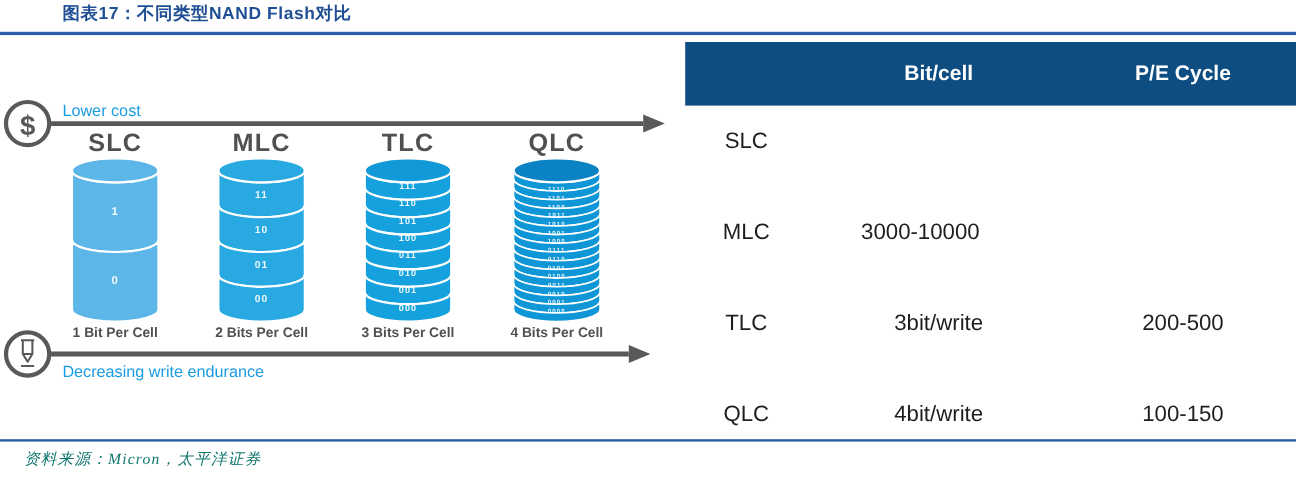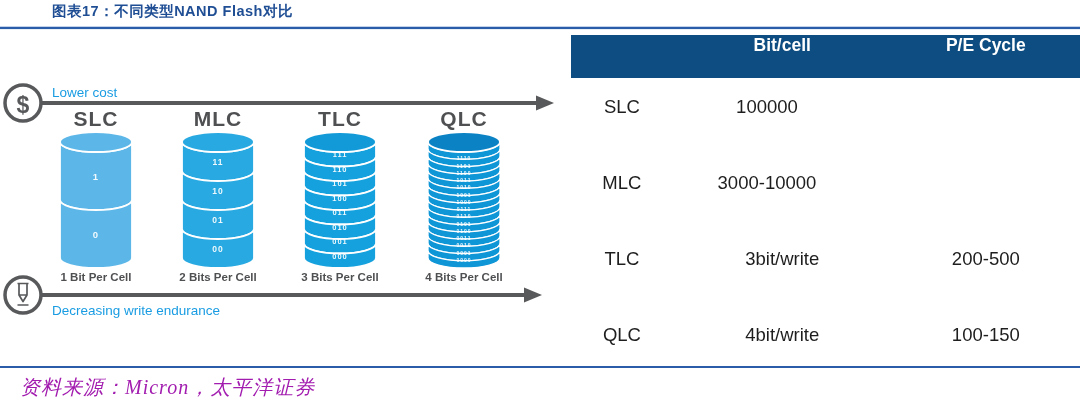--- a/index.html
+++ b/index.html
@@ -5,29 +5,29 @@
   html,body{margin:0;padding:0;background:#fff;}
   .page{position:relative;width:1080px;height:401px;background:#ffffff;overflow:hidden;
         font-family:"Liberation Sans",sans-serif;}
   .fig-title{position:absolute;left:4px;top:2px;font-size:14.5px;font-weight:bold;
              color:#1f4e94;letter-spacing:.5px;white-space:nowrap;padding-left:48px;}
   .hr-top{position:absolute;left:0;right:0;top:26px;height:4px;
           background:linear-gradient(to bottom,#c3d4ea 0 1px,#2b5ca9 1px 3px,#e9f0f8 3px 4px);}
   .diagram-svg{position:absolute;left:0;top:70px;}
   
   .cmp-table{position:absolute;left:571px;top:35px;width:509px;}
-  .thead{display:flex;height:43px;}
+  .thead{display:flex;height:53px;align-items:center;}
   .th{color:#ffffff;font-weight:bold;font-size:17.5px;text-align:center;}
   .c1{width:20%;} .c2{width:43%;} .c3{width:37%;}
   .tbody{margin-top:-9px;}
   .trow{display:flex;height:76px;align-items:center;font-size:18.5px;color:#1e1e1e;}
   .td{text-align:center;}
   .hr-bottom{position:absolute;left:0;right:0;top:366px;height:2px;background:#2b5ca9;}
   .source{position:absolute;left:20px;top:374px;font-family:"Liberation Serif",serif;
-          font-style:italic;font-size:20px;color:#a21caf;letter-spacing:1px;white-space:nowrap;}
+          font-style:italic;font-size:13px;color:#0f766e;letter-spacing:1px;white-space:nowrap;}
 </style>
 </head>
 <body>
 
 <div class="page">
 
   <div class="fig-title">图表17：不同类型NAND Flash对比</div>
   <div class="hr-top"></div>
 
   <svg class="diagram-svg" width="560" height="250" viewBox="0 0 560 250">
@@ -129,21 +129,20 @@
 
   <div class="cmp-table">
     <div class="thead" style="background: rgb(14, 77, 129);">
       <div class="th c1"></div>
       <div class="th c2">Bit/cell</div>
       <div class="th c3">P/E Cycle</div>
     </div>
     <div class="tbody">
         <div class="trow">
           <div class="td c1">SLC</div>
-          <div class="td c3">100000</div>
         </div>
         <div class="trow">
           <div class="td c1">MLC</div>
           <div class="td c3">3000-10000</div>
         </div>
         <div class="trow">
           <div class="td c1">TLC</div>
           <div class="td c2">3bit/write</div>
           <div class="td c3">200-500</div>
         </div>

